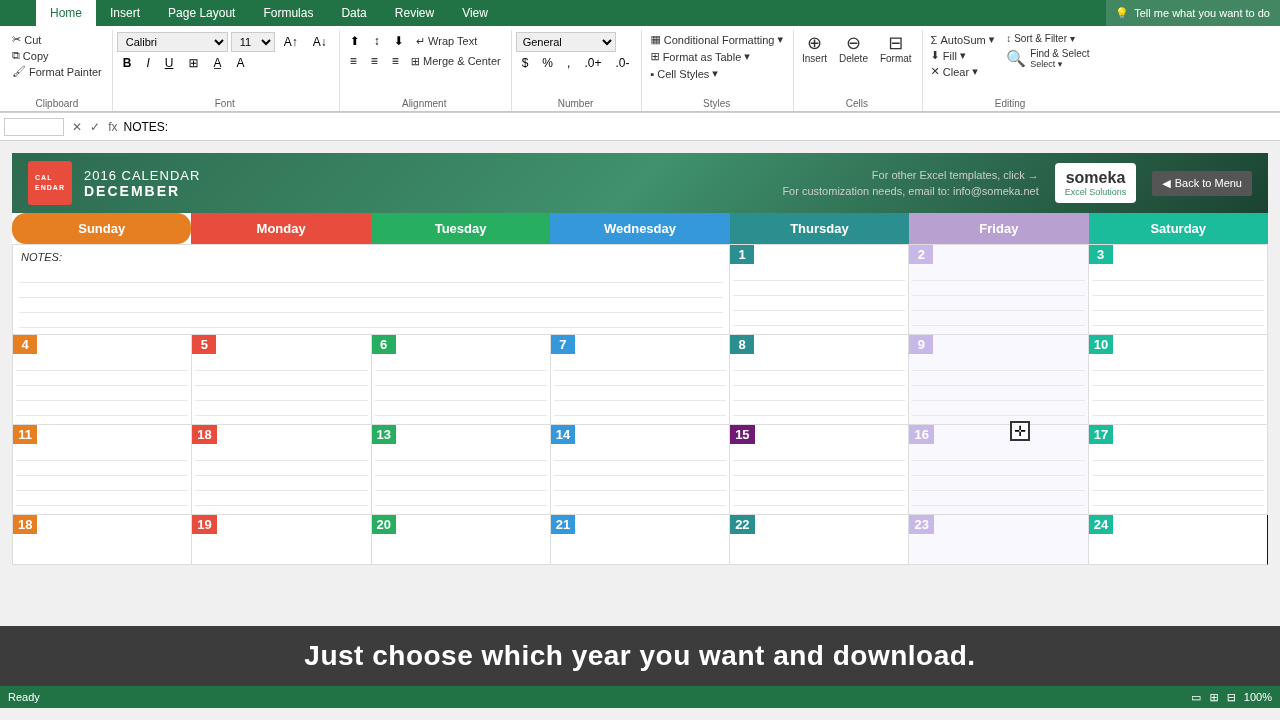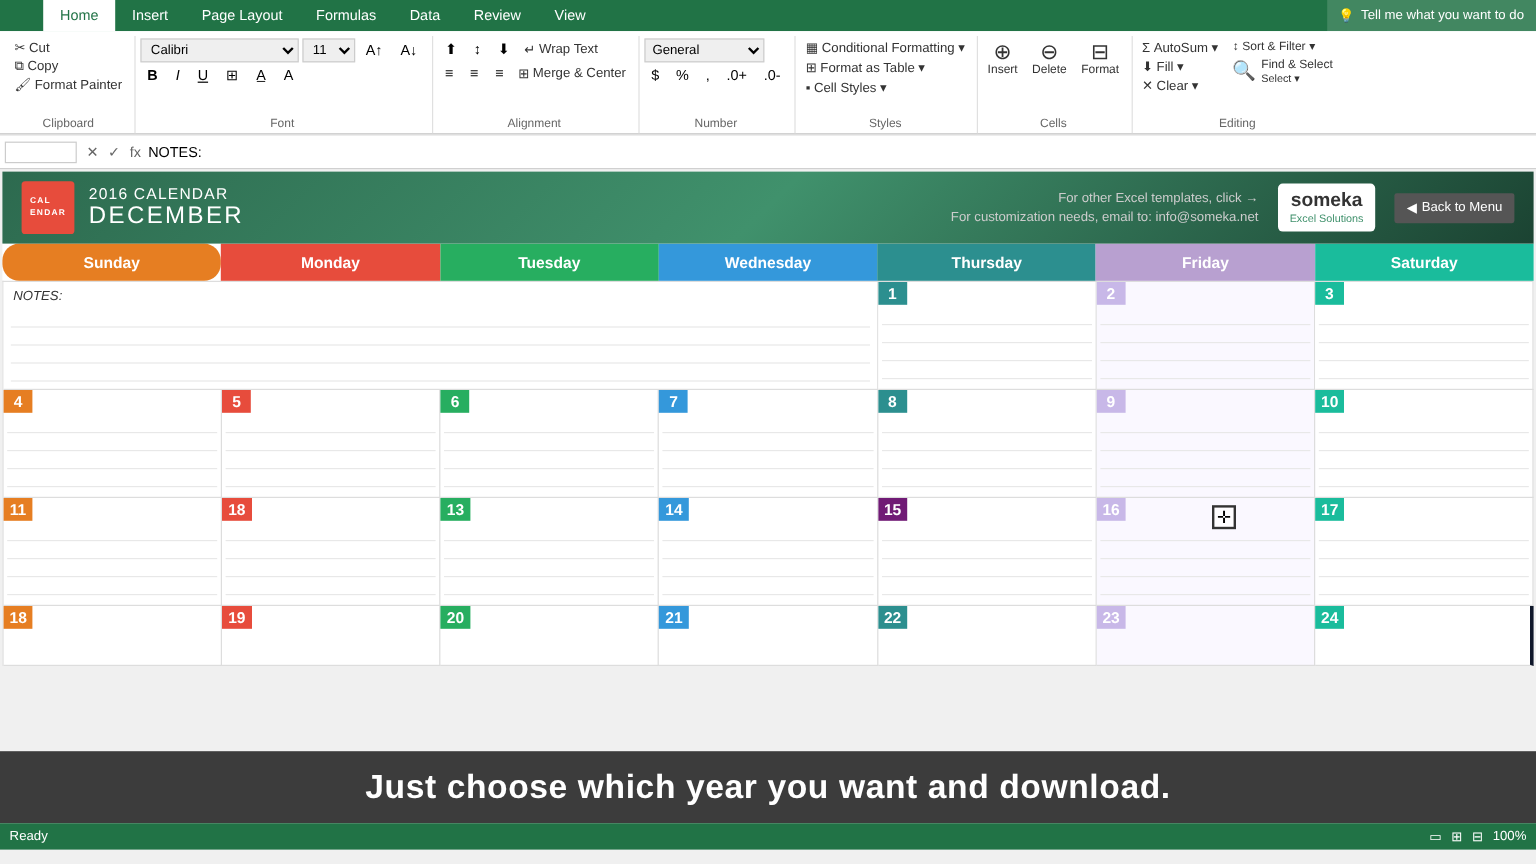--- a/index.html
+++ b/index.html
@@ -18,39 +18,39 @@
     .ribbon-group-content { display: flex; align-items: flex-start; flex: 1; gap: 2px; }
     .ribbon-group-label { font-size: 10px; color: #666; text-align: center; margin-top: auto; padding-top: 2px; }
 
     .ribbon-btn { display: flex; flex-direction: column; align-items: center; justify-content: center; padding: 2px 4px; cursor: pointer; border-radius: 2px; min-width: 32px; font-size: 11px; color: #333; }
     .ribbon-btn .icon { font-size: 18px; line-height: 1; }
     .ribbon-btn .label { font-size: 10px; margin-top: 1px; }
 
     .ribbon-btn-small { display: flex; align-items: center; gap: 3px; padding: 1px 4px; cursor: pointer; border-radius: 2px; font-size: 11px; color: #333; white-space: nowrap; }
 
     
-    .font-select { border: 1px solid #ccc; padding: 2px 4px; font-size: 11px; width: 132px; }
+    .font-select { border: 1px solid #ccc; padding: 2px 4px; font-size: 11px; width: 111px; }
     .font-size-select { border: 1px solid #ccc; padding: 2px 4px; font-size: 11px; width: 44px; }
     .font-controls { display: flex; flex-direction: column; gap: 2px; }
     .font-row { display: flex; gap: 3px; align-items: center; }
     .fmt-btn { border: 1px solid transparent; padding: 1px 5px; cursor: pointer; font-size: 12px; background: none; border-radius: 2px; }
 
     
     .formula-bar { display: flex; align-items: center; background: #fff; border-bottom: 1px solid #d0d0d0; padding: 2px 4px; height: 28px; }
     .cell-ref { border: 1px solid #ccc; padding: 2px 6px; font-size: 11px; width: 60px; margin-right: 4px; }
     .formula-icon { padding: 0 4px; color: #666; cursor: pointer; font-size: 12px; }
     .formula-input { flex: 1; border: none; font-size: 12px; padding: 2px; }
 
     
-    .cal-container { margin: 2px; background: #fff; }
+    .cal-container { margin: 12px; background: #fff; }
     .cal-header { background: linear-gradient(135deg, #2d6a4f 0%, #40916c 50%, #1b4332 100%); display: flex; align-items: center; padding: 8px 16px; height: 60px; position: relative; }
     .cal-icon { width: 44px; height: 44px; background: #e74c3c; display: flex; align-items: center; justify-content: center; color: white; font-weight: bold; font-size: 8px; border-radius: 3px; margin-right: 12px; flex-shrink: 0; }
     .cal-title-block { color: white; }
     .cal-year { font-size: 13px; font-weight: normal; letter-spacing: 1px; }
-    .cal-month { font-size: 20px; font-weight: normal; letter-spacing: 2px; }
+    .cal-month { font-size: 14px; font-weight: bold; letter-spacing: 2px; }
     .cal-right { margin-left: auto; display: flex; align-items: center; gap: 16px; }
     .cal-promo { color: #ccc; font-size: 11px; text-align: right; line-height: 1.5; }
     .cal-logo { background: white; padding: 6px 10px; border-radius: 4px; text-align: center; }
     .cal-logo .logo-top { color: #333; font-size: 16px; font-weight: bold; }
     .cal-logo .logo-bottom { color: #40916c; font-size: 9px; }
     .cal-back-btn { background: #555; color: white; border: none; padding: 6px 10px; font-size: 11px; cursor: pointer; display: flex; align-items: center; gap: 4px; border-radius: 2px; }
 
     .cal-days-header { display: grid; grid-template-columns: repeat(7, 1fr); }
     .cal-day-name { padding: 8px 6px; font-weight: bold; font-size: 13px; color: white; text-align: center; }
     .sun { background: #e67e22; border-radius: 14px; }
@@ -476,21 +476,21 @@
       </div>
       <div style="border-right:1px solid #ddd;border-bottom:1px solid #ddd;min-height:50px;">
         <span class="cal-date" style="background:#3498db;">21</span>
       </div>
       <div style="border-right:1px solid #ddd;border-bottom:1px solid #ddd;min-height:50px;">
         <span class="cal-date" style="background:#2c8f8f;">22</span>
       </div>
       <div style="border-right:1px solid #ddd;border-bottom:1px solid #ddd;min-height:50px;background:#faf8ff;">
         <span class="cal-date" style="background:#c8b8e8;">23</span>
       </div>
-      <div style="border-right:3px solid #0f172a;border-bottom:1px solid #ddd;min-height:50px;">
+      <div style="border-right:1px solid #0f172a;border-bottom:1px solid #ddd;min-height:50px;">
         <span class="cal-date" style="background:#1abc9c;">24</span>
       </div>
     </div>
   </div>
 
   <div class="overlay">
     <span>Just choose which year you want and download.</span>
   </div>
 
   <div style="position:absolute;top:280px;left:1010px;width:20px;height:20px;border:2px solid #333;background:rgba(255,255,255,0.7);display:flex;align-items:center;justify-content:center;pointer-events:none;">

